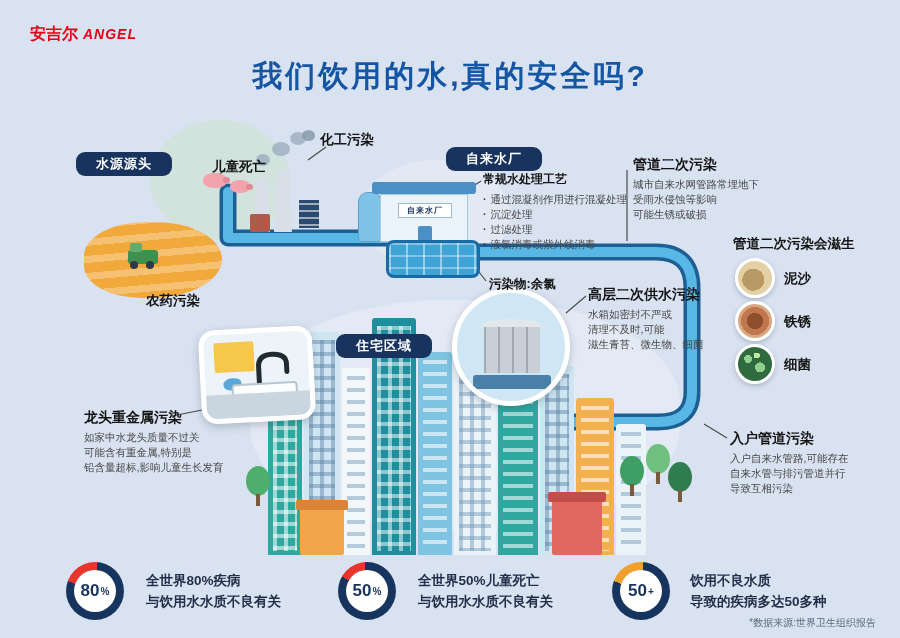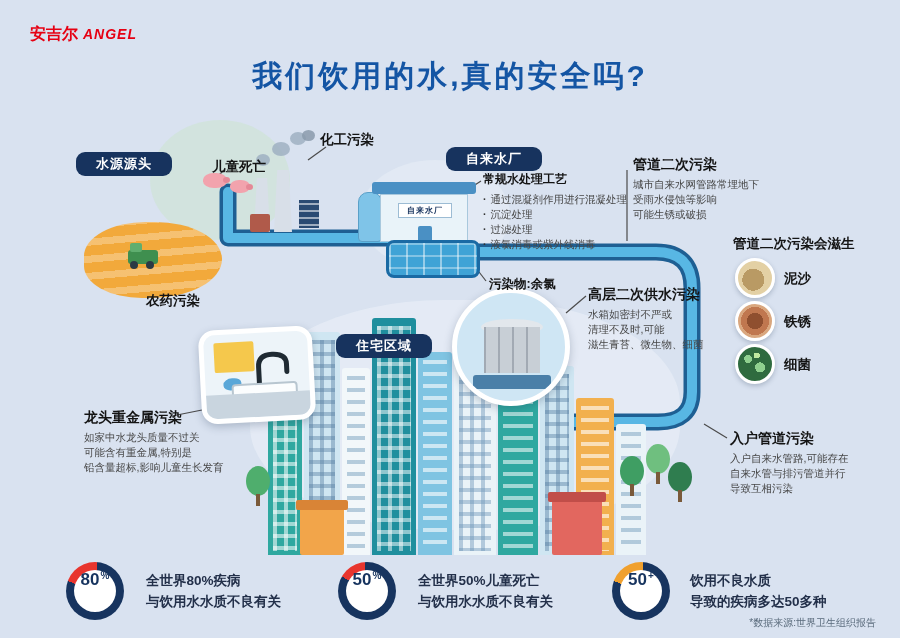--- a/index.html
+++ b/index.html
@@ -88,21 +88,21 @@
   .fc-window { position: absolute; left: 10px; top: 8px; width: 40px; height: 30px; background: #f5c84c; border-radius: 2px; }
   .fc-counter { position: absolute; left: 0; right: 0; bottom: 0; height: 24px; background: #c9d5df; }
   .fc-sink { position: absolute; left: 26px; top: 50px; width: 66px; height: 18px; background: #fbfdfe; border: 2px solid #b8c6d0; border-radius: 4px; }
   .fc-cloth { position: absolute; left: 18px; top: 44px; width: 18px; height: 12px; background: #5aa7d8; border-radius: 50% 40% 50% 40%; }
 
   
   .stat-circle { position: absolute; width: 58px; height: 58px; border-radius: 50%; display: flex; align-items: center; justify-content: center; z-index: 7; }
   .d1 { background: conic-gradient(from -70deg, #e8352e 0 75deg, #17345f 75deg 360deg); }
   .d2 { background: conic-gradient(from -60deg, #e8352e 0 55deg, #17345f 55deg 360deg); }
   .d3 { background: conic-gradient(from -70deg, #f0a02e 0 75deg, #17345f 75deg 360deg); }
-  .stat-inner { width: 42px; height: 42px; background: #fff; border-radius: 50%; display: flex; justify-content: center; color: #17345f; font-weight: bold; }
+  .stat-inner { width: 42px; height: 42px; background: #fff; border-radius: 50%; display: flex; align-items: center; justify-content: center; color: #17345f; font-weight: bold; }
   .stat-value { font-size: 17px; }
   .stat-suffix { font-size: 10px; margin-left: 1px; }
   .stat-text { position: absolute; z-index: 7; font-size: 13.5px; color: #23304a; font-weight: bold; line-height: 21px; white-space: nowrap; }
   .footnote { position: absolute; right: 24px; top: 616px; font-size: 10px; color: #5a6b7c; z-index: 7; }
 </style>
 </head>
 <body>
 
 <div class="canvas">
 

